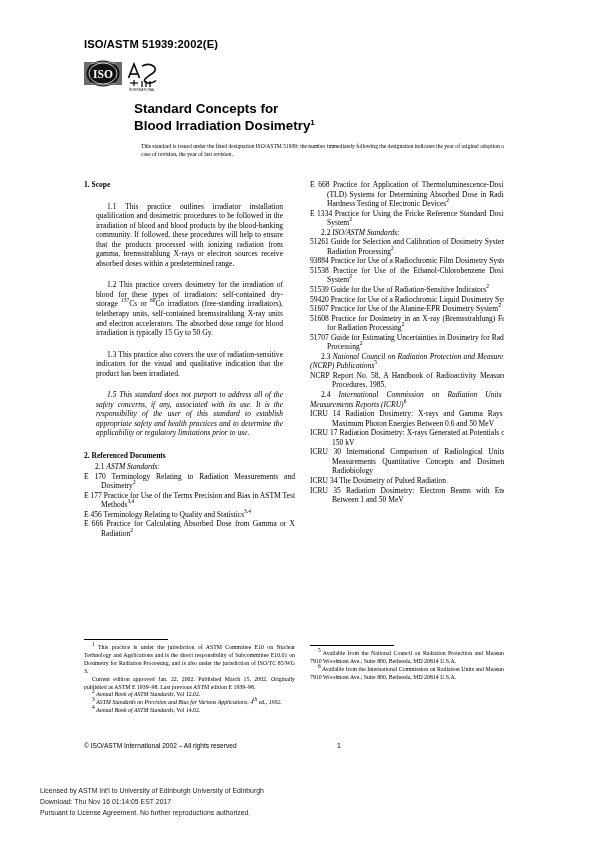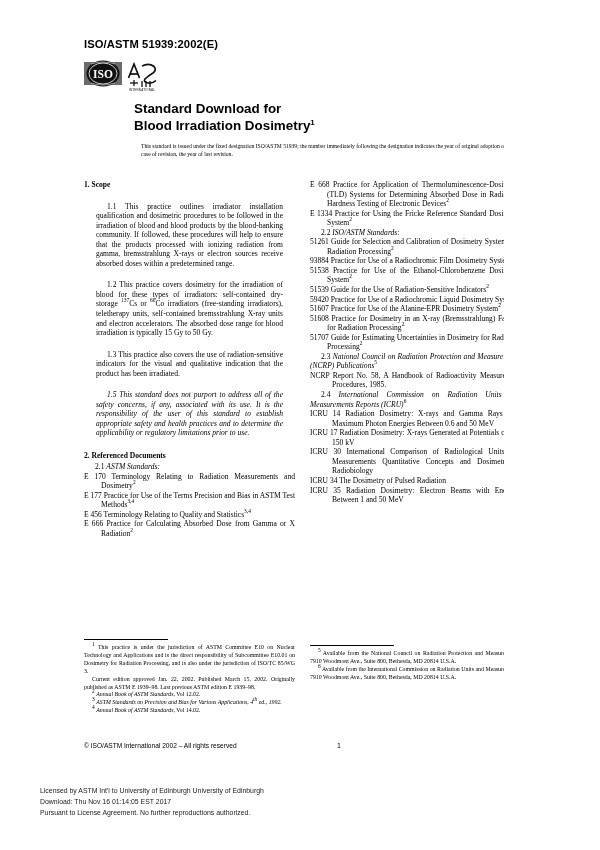--- a/index.html
+++ b/index.html
@@ -180,21 +180,21 @@
       <g fill="none" stroke="#111" stroke-width="2.6">
         <path d="M20 44 L20 56"></path>
         <path d="M12 50 L28 50"></path>
         <path d="M36 46 L36 58 M44 46 L44 58 M52 46 L52 58"></path>
       </g>
       <text x="36" y="65" font-family="Liberation Sans, sans-serif" font-size="6" fill="#111" text-anchor="middle" letter-spacing="0.4">INTERNATIONAL</text>
     </svg>
   </div>
 
   <div class="title-block">
-    <div>Standard Download for</div>
+    <div>Standard Concepts for</div>
     <div><span>Blood Irradiation Dosimetry</span><sup>1</sup></div>
   </div>
 
   <div class="intro-note">This standard is issued under the fixed designation ISO/ASTM 51939; the number immediately following the designation indicates the year of original adoption or, in the case of revision, the year of last revision.</div>
 
   <div class="col col-left">
 
     <p class="sec-head">1.  Scope</p>
     <p class="para">1.1  This practice outlines irradiator installation qualification and dosimetric procedures to be followed in the irradiation of blood and blood products by the blood-banking community. If followed, these procedures will help to ensure that the products processed with ionizing radiation from gamma, bremsstrahlung X-rays or electron sources receive absorbed doses within a predetermined range.</p>
 

